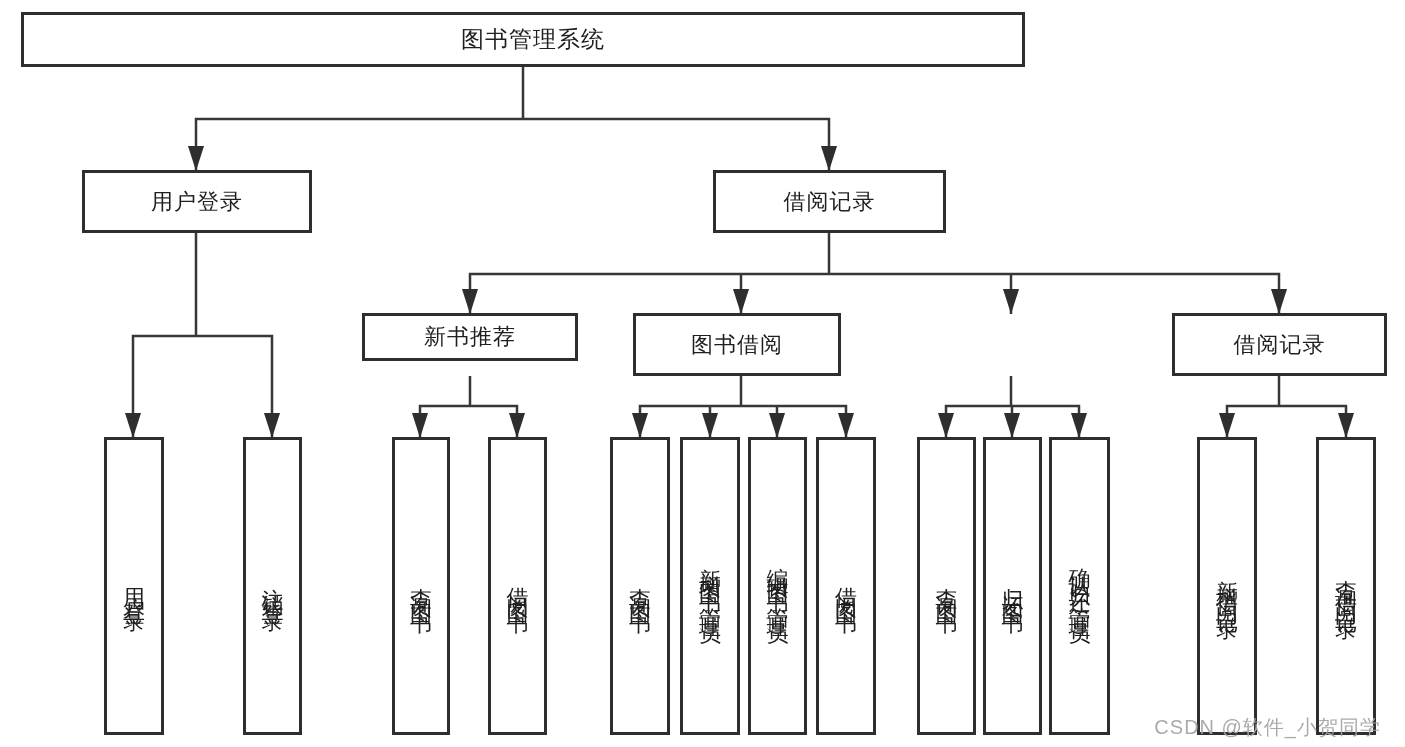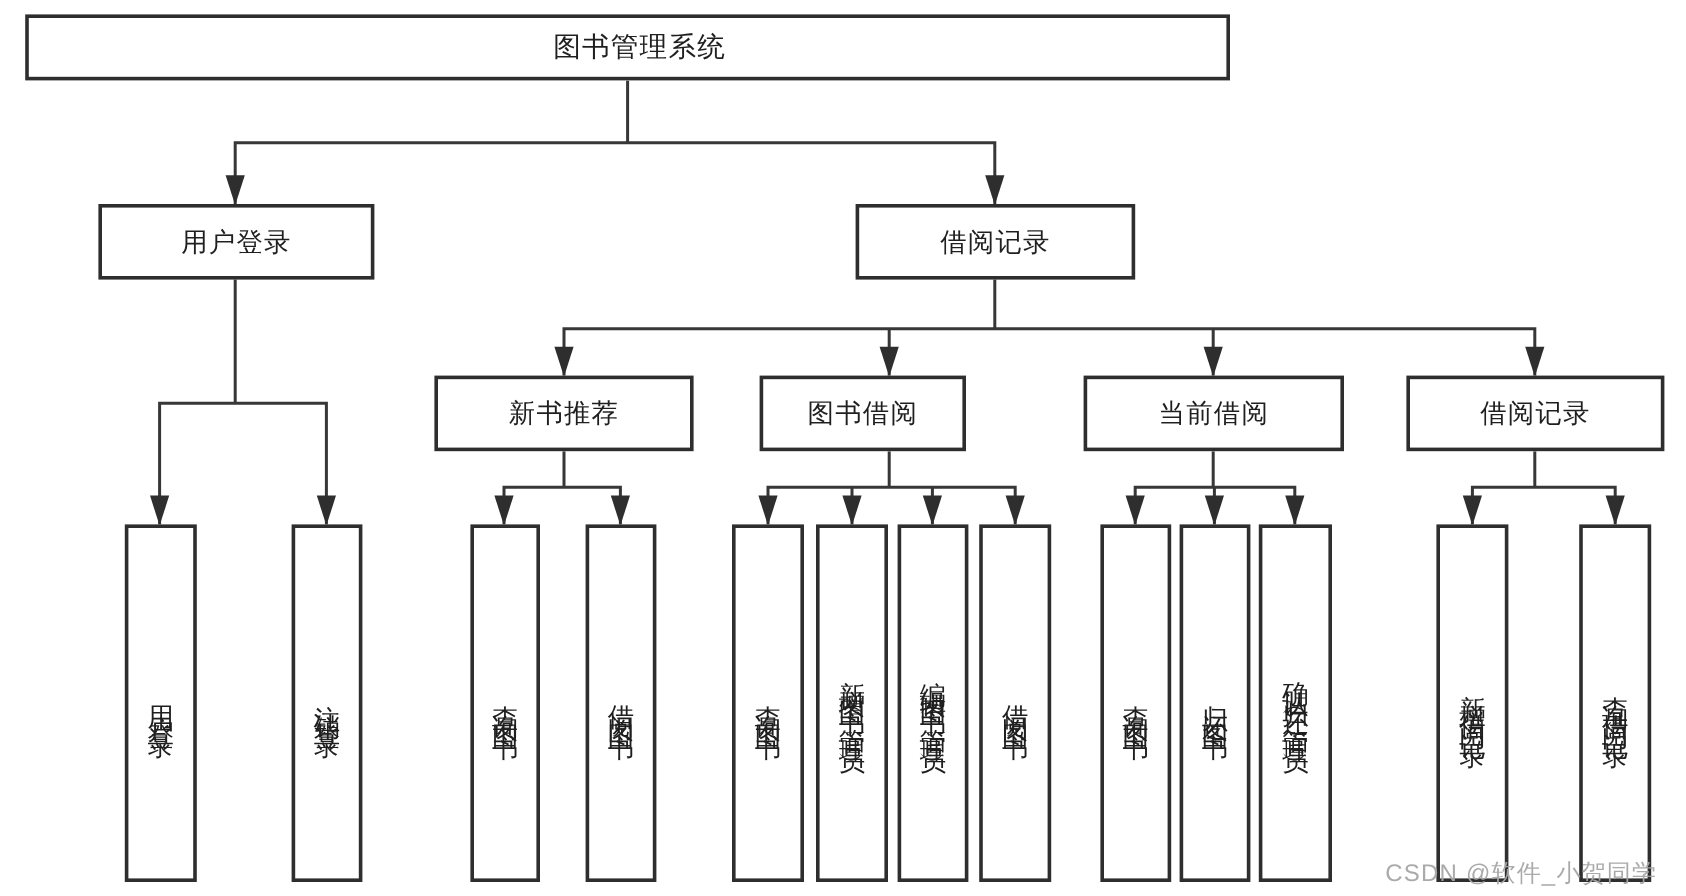--- a/index.html
+++ b/index.html
@@ -120,28 +120,25 @@
     <span>图书管理系统</span>
   </div>
 
   <div class="node" style="left:82px; top:170px; width:230px; height:63px;">
     <span>用户登录</span>
   </div>
   <div class="node" style="left:713px; top:170px; width:233px; height:63px;">
     <span>借阅记录</span>
   </div>
 
-  <div class="node" style="left:362px; top:313px; width:216px; height:63px;">
+  <div class="node" style="left:362px; top:313px; width:216px; height:48px;">
     <span>新书推荐</span>
   </div>
-  <div class="node" style="left:633px; top:313px; width:172px; height:63px;">
+  <div class="node" style="left:633px; top:313px; width:208px; height:63px;">
     <span>图书借阅</span>
-  </div>
-  <div class="node" style="left:903px; top:313px; width:217px; height:63px;">
-    <span>当前借阅</span>
   </div>
   <div class="node" style="left:1172px; top:313px; width:215px; height:63px;">
     <span>借阅记录</span>
   </div>
 
   <div class="vnode" style="left:104px; width:60px;">
     <span class="vlabel">用户登录</span>
   </div>
   <div class="vnode" style="left:243px; width:59px;">
     <span class="vlabel">注销登录</span>

